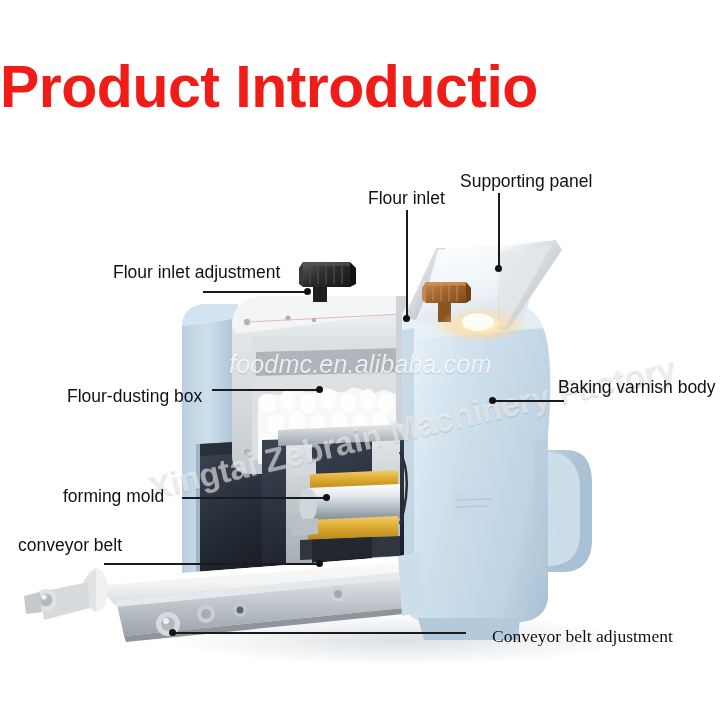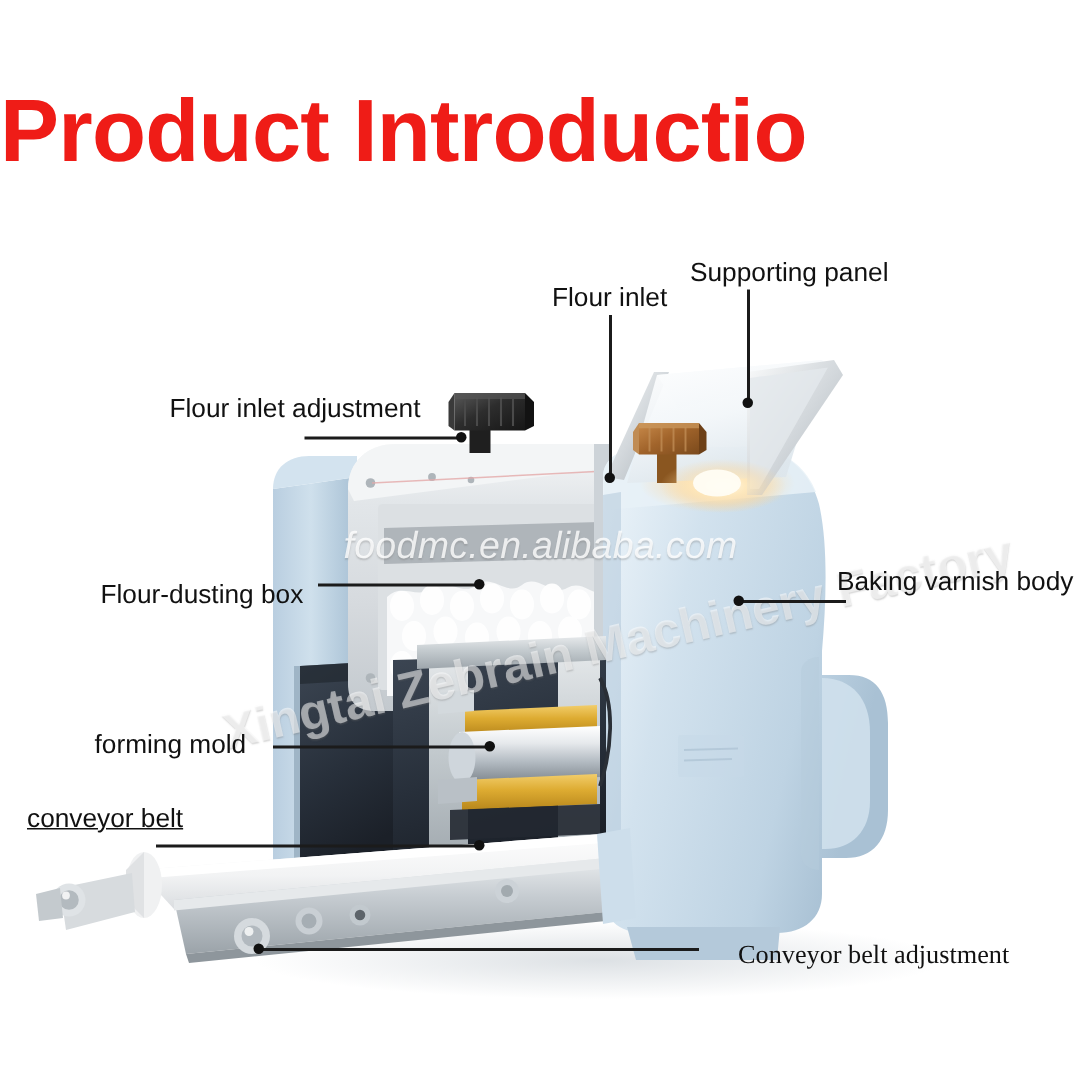--- a/index.html
+++ b/index.html
@@ -40,21 +40,21 @@
     font-family: "Liberation Sans", sans-serif;
     white-space: nowrap;
     line-height: 1.15;
   }
   .lbl-flour-inlet        { left: 368px; top: 188px; }
   .lbl-supporting-panel   { left: 448px; top: 171px; margin-left: 12px; }
   .lbl-flour-inlet-adj    { left: 113px; top: 262px; }
   .lbl-flour-dusting      { left: 67px;  top: 366px; margin-top: 20px; }
   .lbl-baking-varnish     { left: 558px; top: 377px; }
   .lbl-forming-mold       { left: 63px;  top: 486px; }
-  .lbl-conveyor-belt      { left: 18px;  top: 535px; text-decoration: underline; }
+  .lbl-conveyor-belt      { left: 18px;  top: 535px; }
   .lbl-conveyor-belt-adj  { left: 492px; top: 626px; font-family: Liberation Serif, serif; }
 
   
   .leader {
     position: absolute;
     background: #1b1b1b;
   }
   .leader.h { height: 1.6px; }
   .leader.v { width: 1.6px; }
   .dot {

